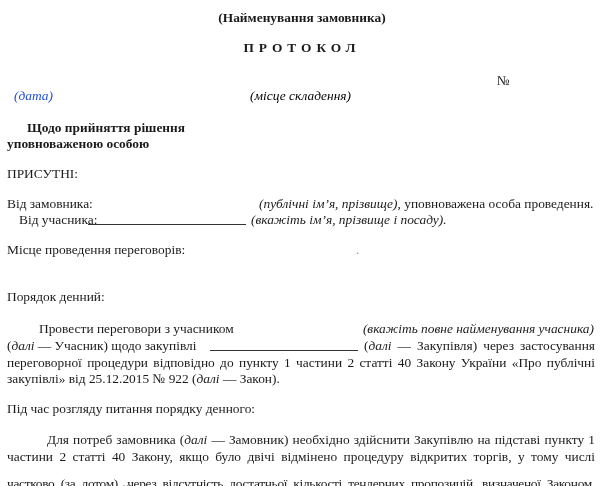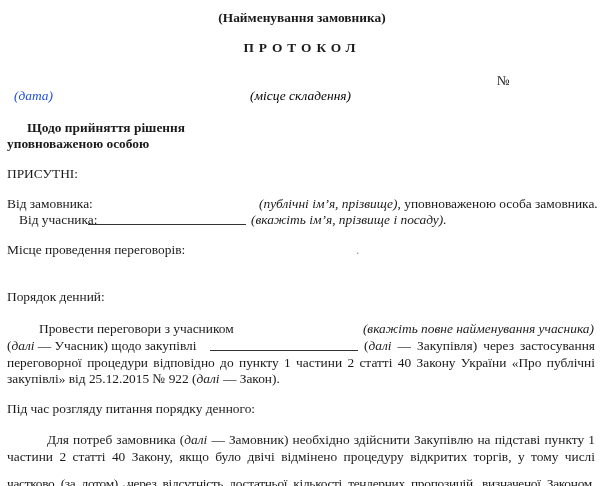--- a/index.html
+++ b/index.html
@@ -46,21 +46,21 @@
 <div class="abs ital" style="top:88px; left:14px; color:#1d4ed8;">(дата)</div>
 <div class="abs ital" style="top:88px; left:250px; color:#000000;">(місце складення)</div>
 
 <div class="abs bold" style="top:120px; left:7px;margin-left:20px;">Щодо прийняття рішення</div>
 <div class="abs bold" style="top:136px; left:7px;">уповноваженою особою</div>
 
 <div class="abs" style="top:166px; left:7px;">ПРИСУТНІ:</div>
 
 <div class="abs" style="top:196px; left:7px;">Від замовника:</div>
 <div class="abs" style="top:196px; left:259px;">
-  <span class="ital">(публічні ім’я, прізвище)</span><span>, уповноваженою особа замовника.</span>
+  <span class="ital">(публічні ім’я, прізвище)</span><span>, уповноважена особа проведення.</span>
 </div>
 
 <div class="abs" style="top:212px; left:7px;margin-left:12px;">Від учасника:</div>
 <div class="abs" style="top:212px; left:88px;">
   <span class="uline" style="width:158px;"></span>
 </div>
 <div class="abs ital" style="top:212px; left:251px;">(вкажіть ім’я, прізвище і посаду).</div>
 
 <div class="abs" style="top:242px; left:7px;">Місце проведення переговорів:</div>
 <div class="abs" style="top:242px; left:356px; color:#999;">.</div>

